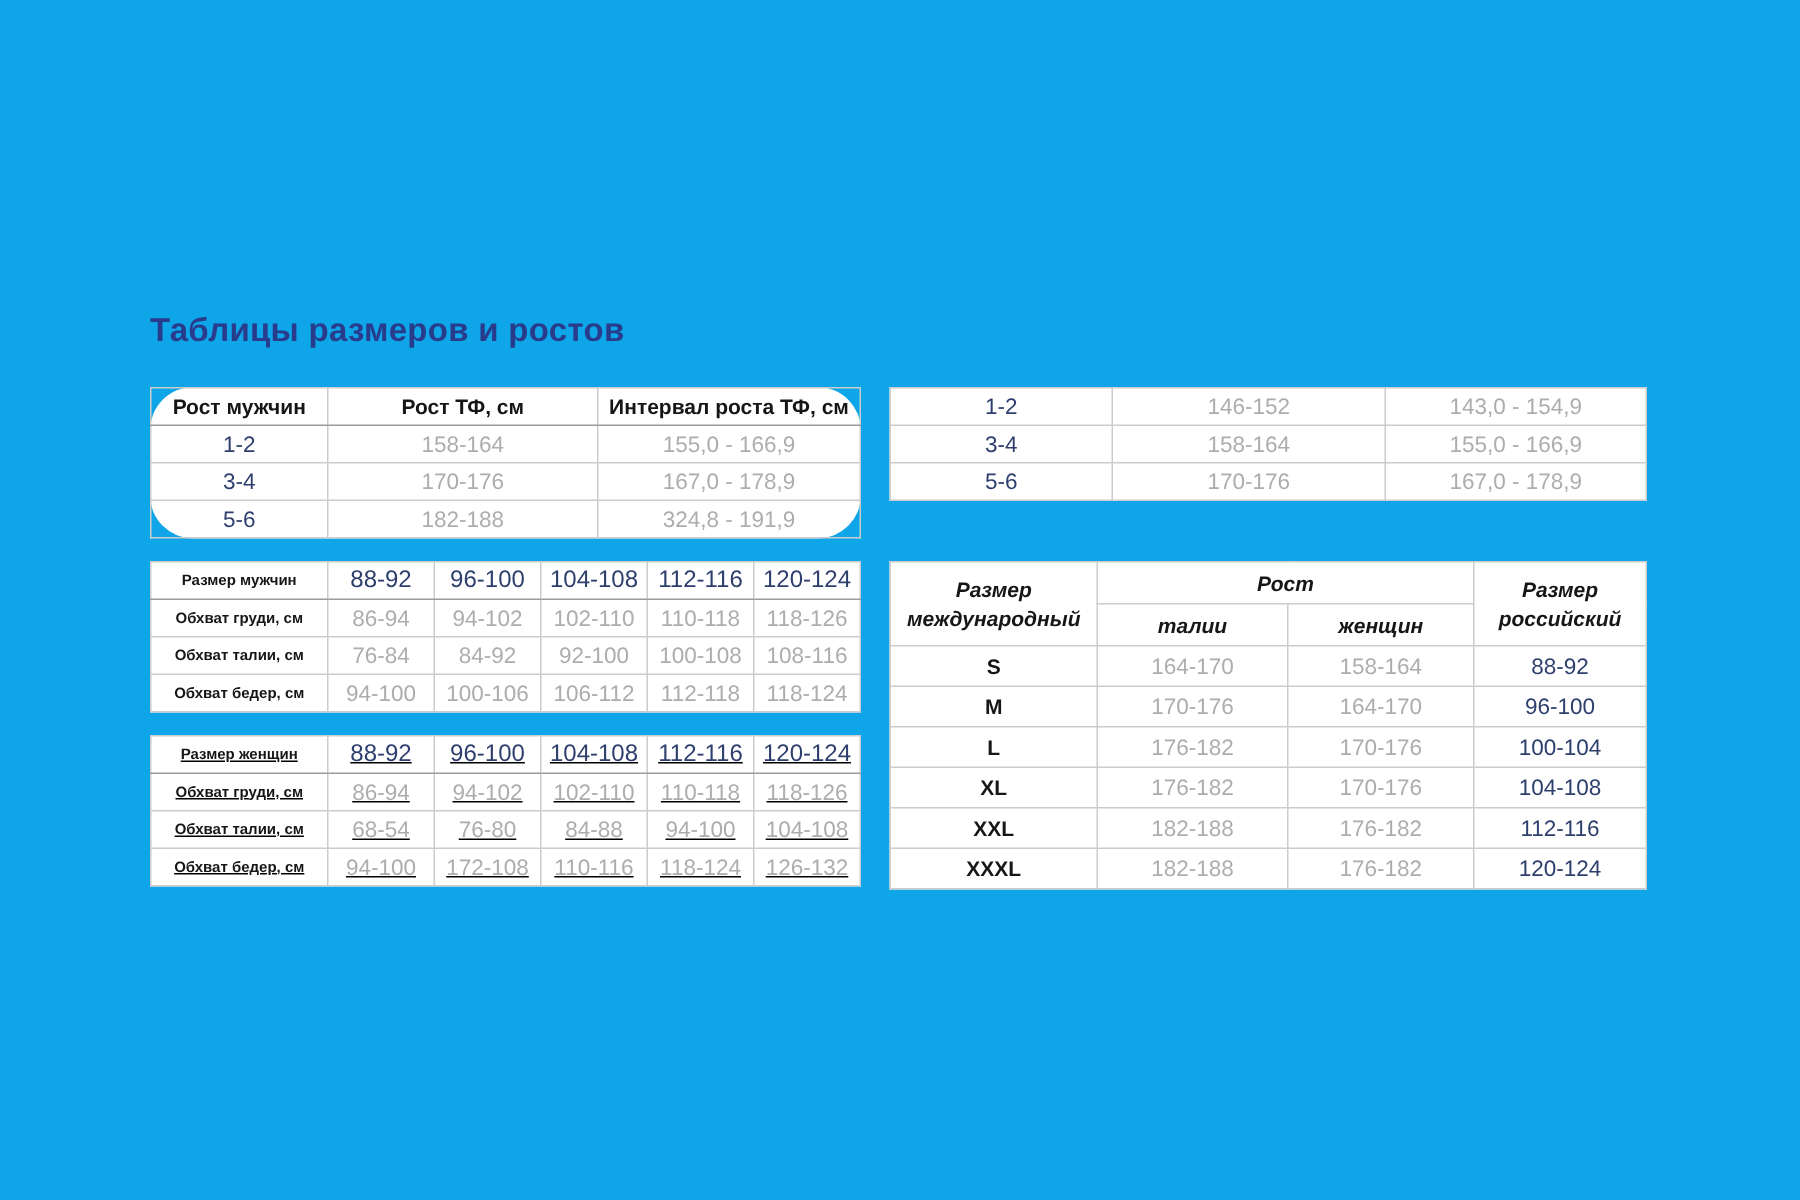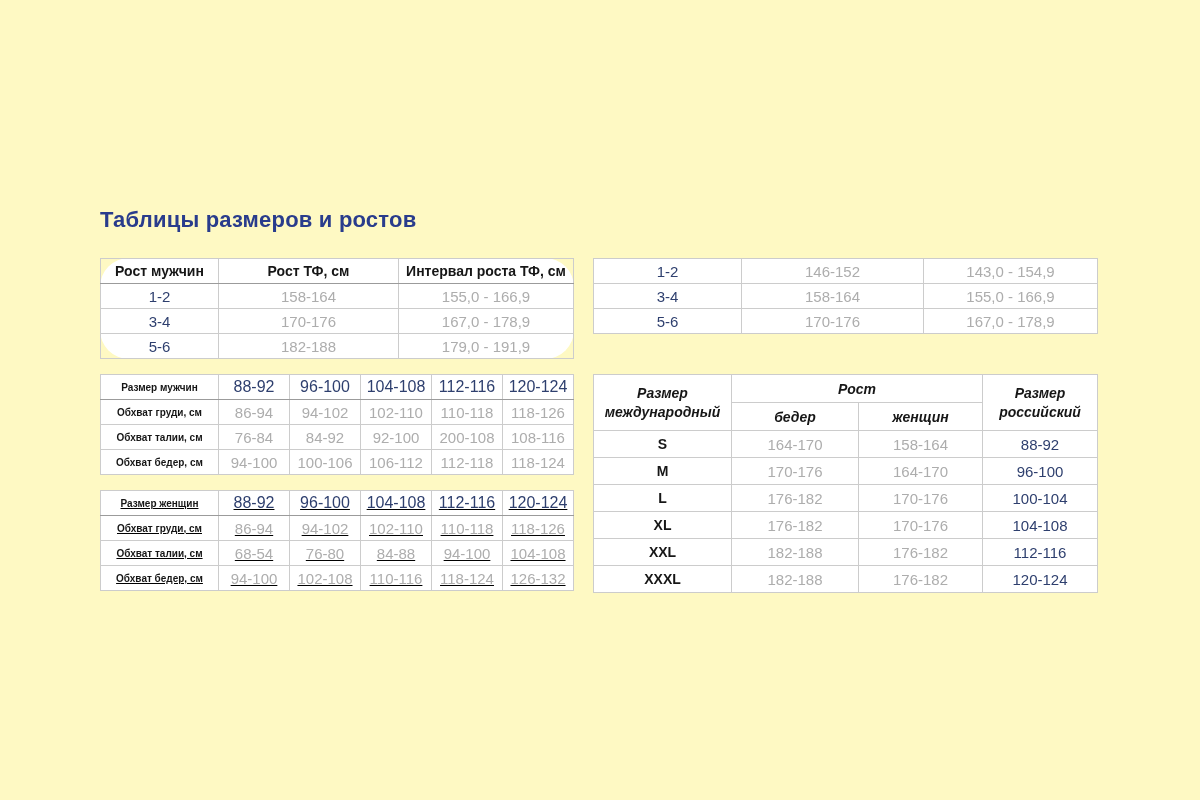--- a/index.html
+++ b/index.html
@@ -1,18 +1,18 @@
 <!DOCTYPE html>
 <html><head>
 <meta charset="utf-8">
 <style>
   * { margin:0; padding:0; box-sizing:border-box; }
   html,body { background:#ffffff; }
   .canvas {
-    position:relative; width:1200px; height:800px; background:#fef9c3;
+    position:relative; width:1200px; height:800px; background:#0ea5e9;
     font-family:"Liberation Sans", sans-serif; overflow:hidden;padding-left:48px;
   }
   .page-title {
     position:absolute; left:100px; top:207px;
     font-size:22px; font-weight:bold; color:#293c8c; letter-spacing:0.2px;
   }
   table {
     position:absolute; border-collapse:collapse; table-layout:fixed; background:#fff;
   }
   td {
@@ -61,21 +61,21 @@
       <td class="gray">155,0 - 166,9</td>
     </tr>
     <tr class="h25">
       <td class="navy">3-4</td>
       <td class="gray">170-176</td>
       <td class="gray">167,0 - 178,9</td>
     </tr>
     <tr class="h25">
       <td class="navy">5-6</td>
       <td class="gray">182-188</td>
-      <td class="gray">179,0 - 191,9</td>
+      <td class="gray">324,8 - 191,9</td>
     </tr>
   </tbody>
     </table>
 
   <table id="t-height-women">
     <colgroup>
         <col style="width:148px">
         <col style="width:182px">
         <col style="width:174px">
       </colgroup>
@@ -122,21 +122,21 @@
       <td class="gray">94-102</td>
       <td class="gray">102-110</td>
       <td class="gray">110-118</td>
       <td class="gray">118-126</td>
     </tr>
     <tr class="h25">
       <td class="th-sm">Обхват талии, см</td>
       <td class="gray">76-84</td>
       <td class="gray">84-92</td>
       <td class="gray">92-100</td>
-      <td class="gray">200-108</td>
+      <td class="gray">100-108</td>
       <td class="gray">108-116</td>
     </tr>
     <tr class="h25">
       <td class="th-sm">Обхват бедер, см</td>
       <td class="gray">94-100</td>
       <td class="gray">100-106</td>
       <td class="gray">106-112</td>
       <td class="gray">112-118</td>
       <td class="gray">118-124</td>
     </tr>
@@ -173,21 +173,21 @@
       <td class="th-sm">Обхват талии, см</td>
       <td class="gray">68-54</td>
       <td class="gray">76-80</td>
       <td class="gray">84-88</td>
       <td class="gray">94-100</td>
       <td class="gray">104-108</td>
     </tr>
     <tr class="h25">
       <td class="th-sm">Обхват бедер, см</td>
       <td class="gray">94-100</td>
-      <td class="gray">102-108</td>
+      <td class="gray">172-108</td>
       <td class="gray">110-116</td>
       <td class="gray">118-124</td>
       <td class="gray">126-132</td>
     </tr>
   </tbody>
     </table>
 
   <table id="t-intl">
     <colgroup>
         <col style="width:138px">
@@ -195,21 +195,21 @@
         <col style="width:124px">
         <col style="width:115px">
       </colgroup>
     <tbody>
         <tr class="h28">
       <td rowspan="2" class="th two-line">Размер международный</td>
       <td colspan="2" class="th">Рост</td>
       <td rowspan="2" class="th two-line">Размер российский</td>
     </tr>
     <tr class="h28">
-      <td class="th">бедер</td>
+      <td class="th">талии</td>
       <td class="th">женщин</td>
     </tr>
     <tr class="h27">
       <td class="th">S</td>
       <td class="gray">164-170</td>
       <td class="gray">158-164</td>
       <td class="navy">88-92</td>
     </tr>
     <tr class="h27">
       <td class="th">M</td>

